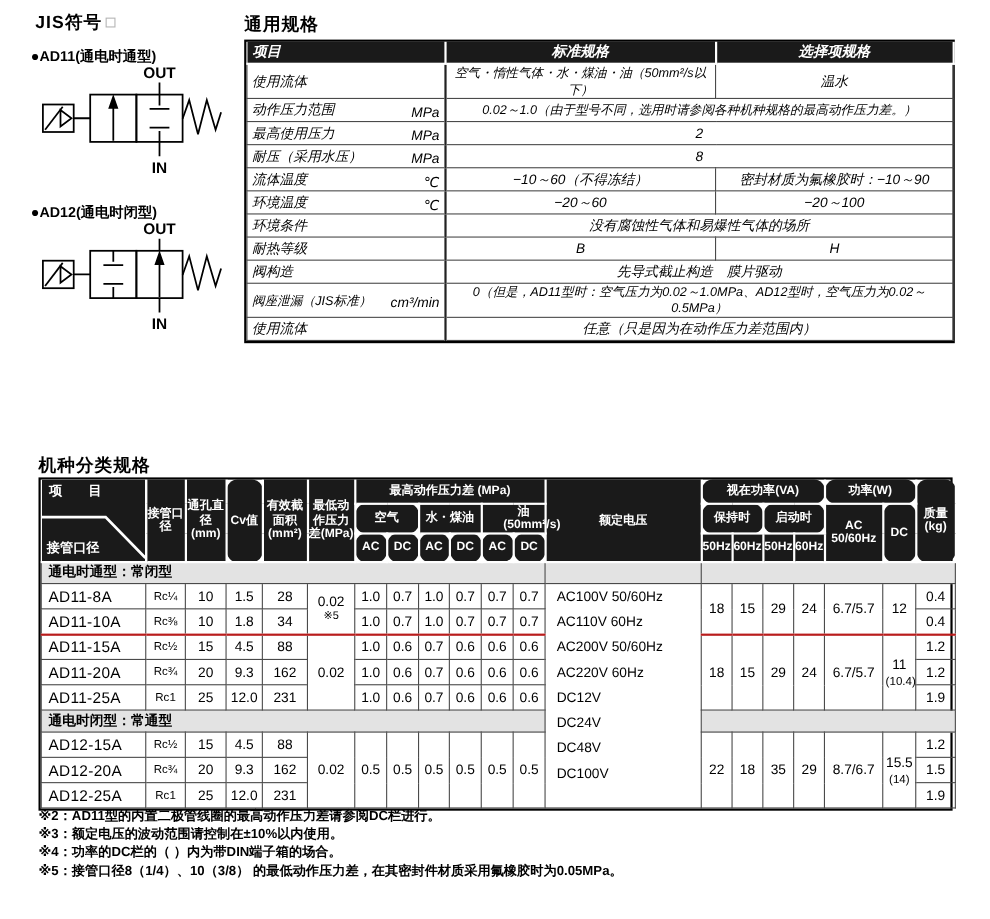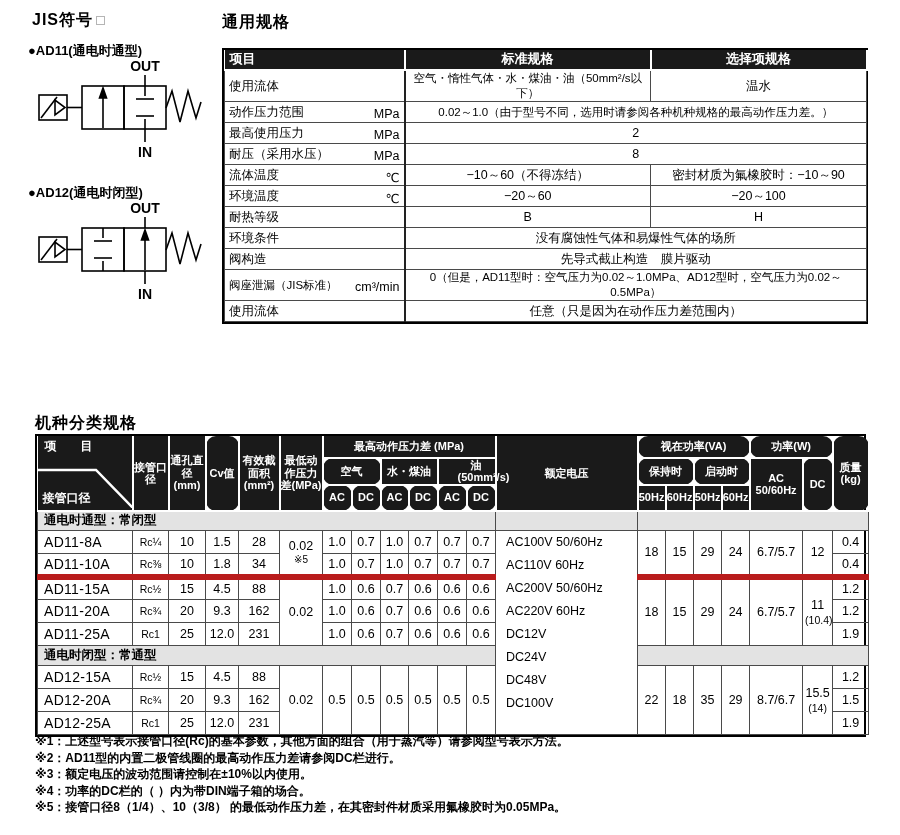--- a/index.html
+++ b/index.html
@@ -46,21 +46,21 @@
   th.mid { font-size:12px;border-radius:10px; }
   th.tiny { font-size:9.5px; }
   th.oilh { font-size:9.5px;padding-left:19px; }
   #model-table td { height:23px; }
   td.model { text-align:left; padding-left:6px; font-size:14px; letter-spacing:0.3px; }
   td.port { font-size:10.5px; }
   td.sec { background:#e3e3e3; font-weight:bold; text-align:left; padding-left:6px; font-size:12.5px; height:20px !important; }
   td.sec-empty { background:#e3e3e3; height:20px !important; }
   td.volt { text-align:left; padding-left:10px; vertical-align:top; }
   td.volt .vline { height:23px; line-height:23px; white-space:nowrap; }
-  tr.thick-top td { border-top:6px solid #b91c1c; }
+  tr.thick-top td { border-top:2px solid #b91c1c; }
   .sub-val { font-size:10.5px; line-height:1.05; }
   .note-mark { font-size:10px; display:block; }
   .pd-val { display:block; line-height:1.2; }
 
   
   .diag { position:relative; }
   .diag svg { position:absolute; left:0; top:0; }
   .diag .dtop { position:absolute; top:4px; left:7px; font-size:12px; }
   .diag .dbot { position:absolute; bottom:4px; left:5px; font-size:12px; }
 
@@ -129,21 +129,21 @@
     <line x1="115" y1="28" x2="115" y2="17"></line>
     <line x1="115" y1="71" x2="115" y2="84"></line>
     <polyline points="136,50 142,33 150,64 158,33 166,60 171,44"></polyline>
   </g>
   <text x="115" y="13" text-anchor="middle" font-size="14" font-weight="600" fill="#000">OUT</text>
   <text x="115" y="99" text-anchor="middle" font-size="14" font-weight="600" fill="#000">IN</text>
 </svg>
 
 <div class="abs sec-title" style="left:222px; top:12px;">通用规格</div>
 
-<div class="abs twrap" style="left:222px; top:48px; width:646px;">
+<div class="abs twrap" style="left:222px; top:36px; width:646px;font-style:italic;">
 <table id="general-table">
   <colgroup>
         <col style="width:180px">
         <col style="width:246px">
         <col style="width:216px">
       </colgroup>
   <thead>
     <tr>
       <th class="th-item">项目</th>
       <th>标准规格</th>
@@ -197,27 +197,27 @@
       <td class="item">
         <div class="cell-flex">
               <span>环境温度</span>
               <span class="unit">℃</span>
             </div>
       </td>
       <td>−20～60</td>
       <td>−20～100</td>
     </tr>
     <tr>
+      <td class="item">环境条件</td>
+      <td colspan="2">没有腐蚀性气体和易爆性气体的场所</td>
+    </tr>
+    <tr>
       <td class="item">耐热等级</td>
       <td>B</td>
       <td>H</td>
-    </tr>
-    <tr>
-      <td class="item">环境条件</td>
-      <td colspan="2">没有腐蚀性气体和易爆性气体的场所</td>
     </tr>
     <tr>
       <td class="item">阀构造</td>
       <td colspan="2">先导式截止构造　膜片驱动</td>
     </tr>
     <tr>
       <td class="item">
         <div class="cell-flex">
               <span class="small">阀座泄漏（JIS标准）</span>
               <span class="unit">cm³/min</span>
@@ -443,18 +443,17 @@
       <td>25</td>
       <td>12.0</td>
       <td>231</td>
       <td>1.9</td>
     </tr>
   </tbody>
 </table>
 </div>
 
 <div id="notes" class="abs" style="left:35px; top:733px; width:830px;">
-  <div>※1：上述型号表示接管口径(Rc)的基本参数，其他方面的组合（用于蒸汽等）请参阅型号表示方法。</div>
   <div>※2：AD11型的内置二极管线圈的最高动作压力差请参阅DC栏进行。</div>
   <div>※3：额定电压的波动范围请控制在±10%以内使用。</div>
   <div>※4：功率的DC栏的（ ）内为带DIN端子箱的场合。</div>
   <div>※5：接管口径8（1/4）、10（3/8） 的最低动作压力差，在其密封件材质采用氟橡胶时为0.05MPa。</div>
 </div>
 
 </body></html>

